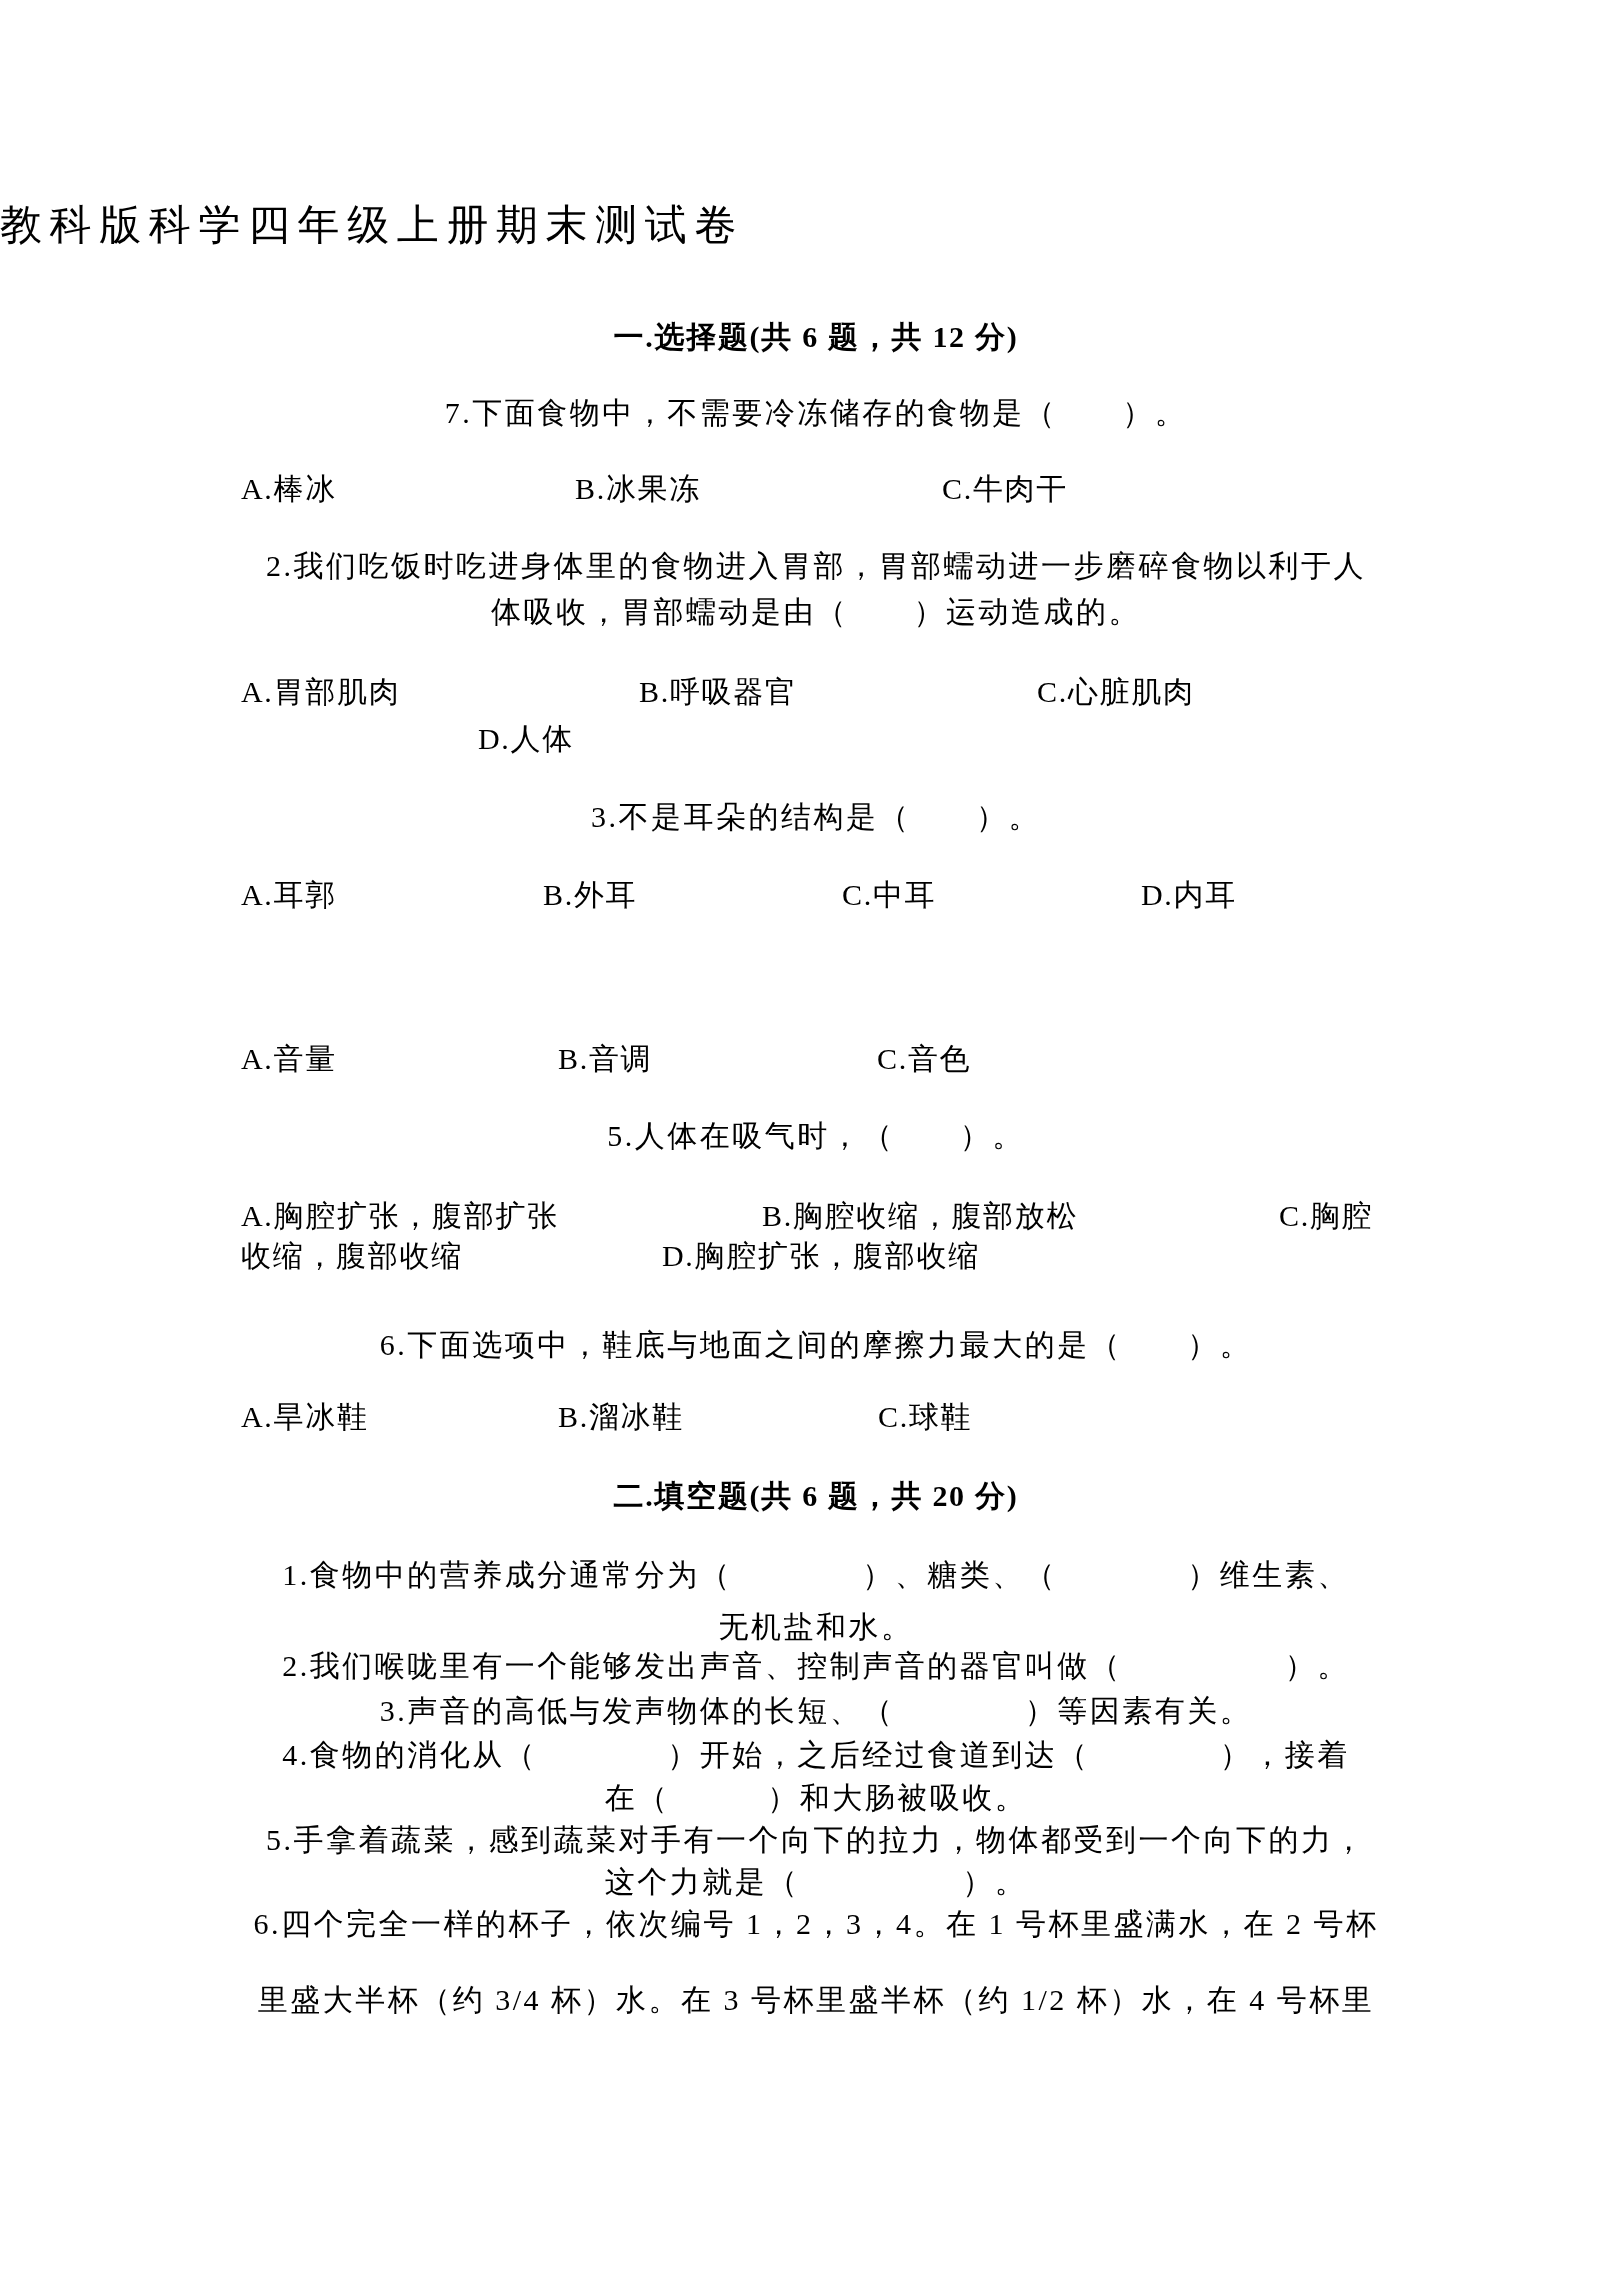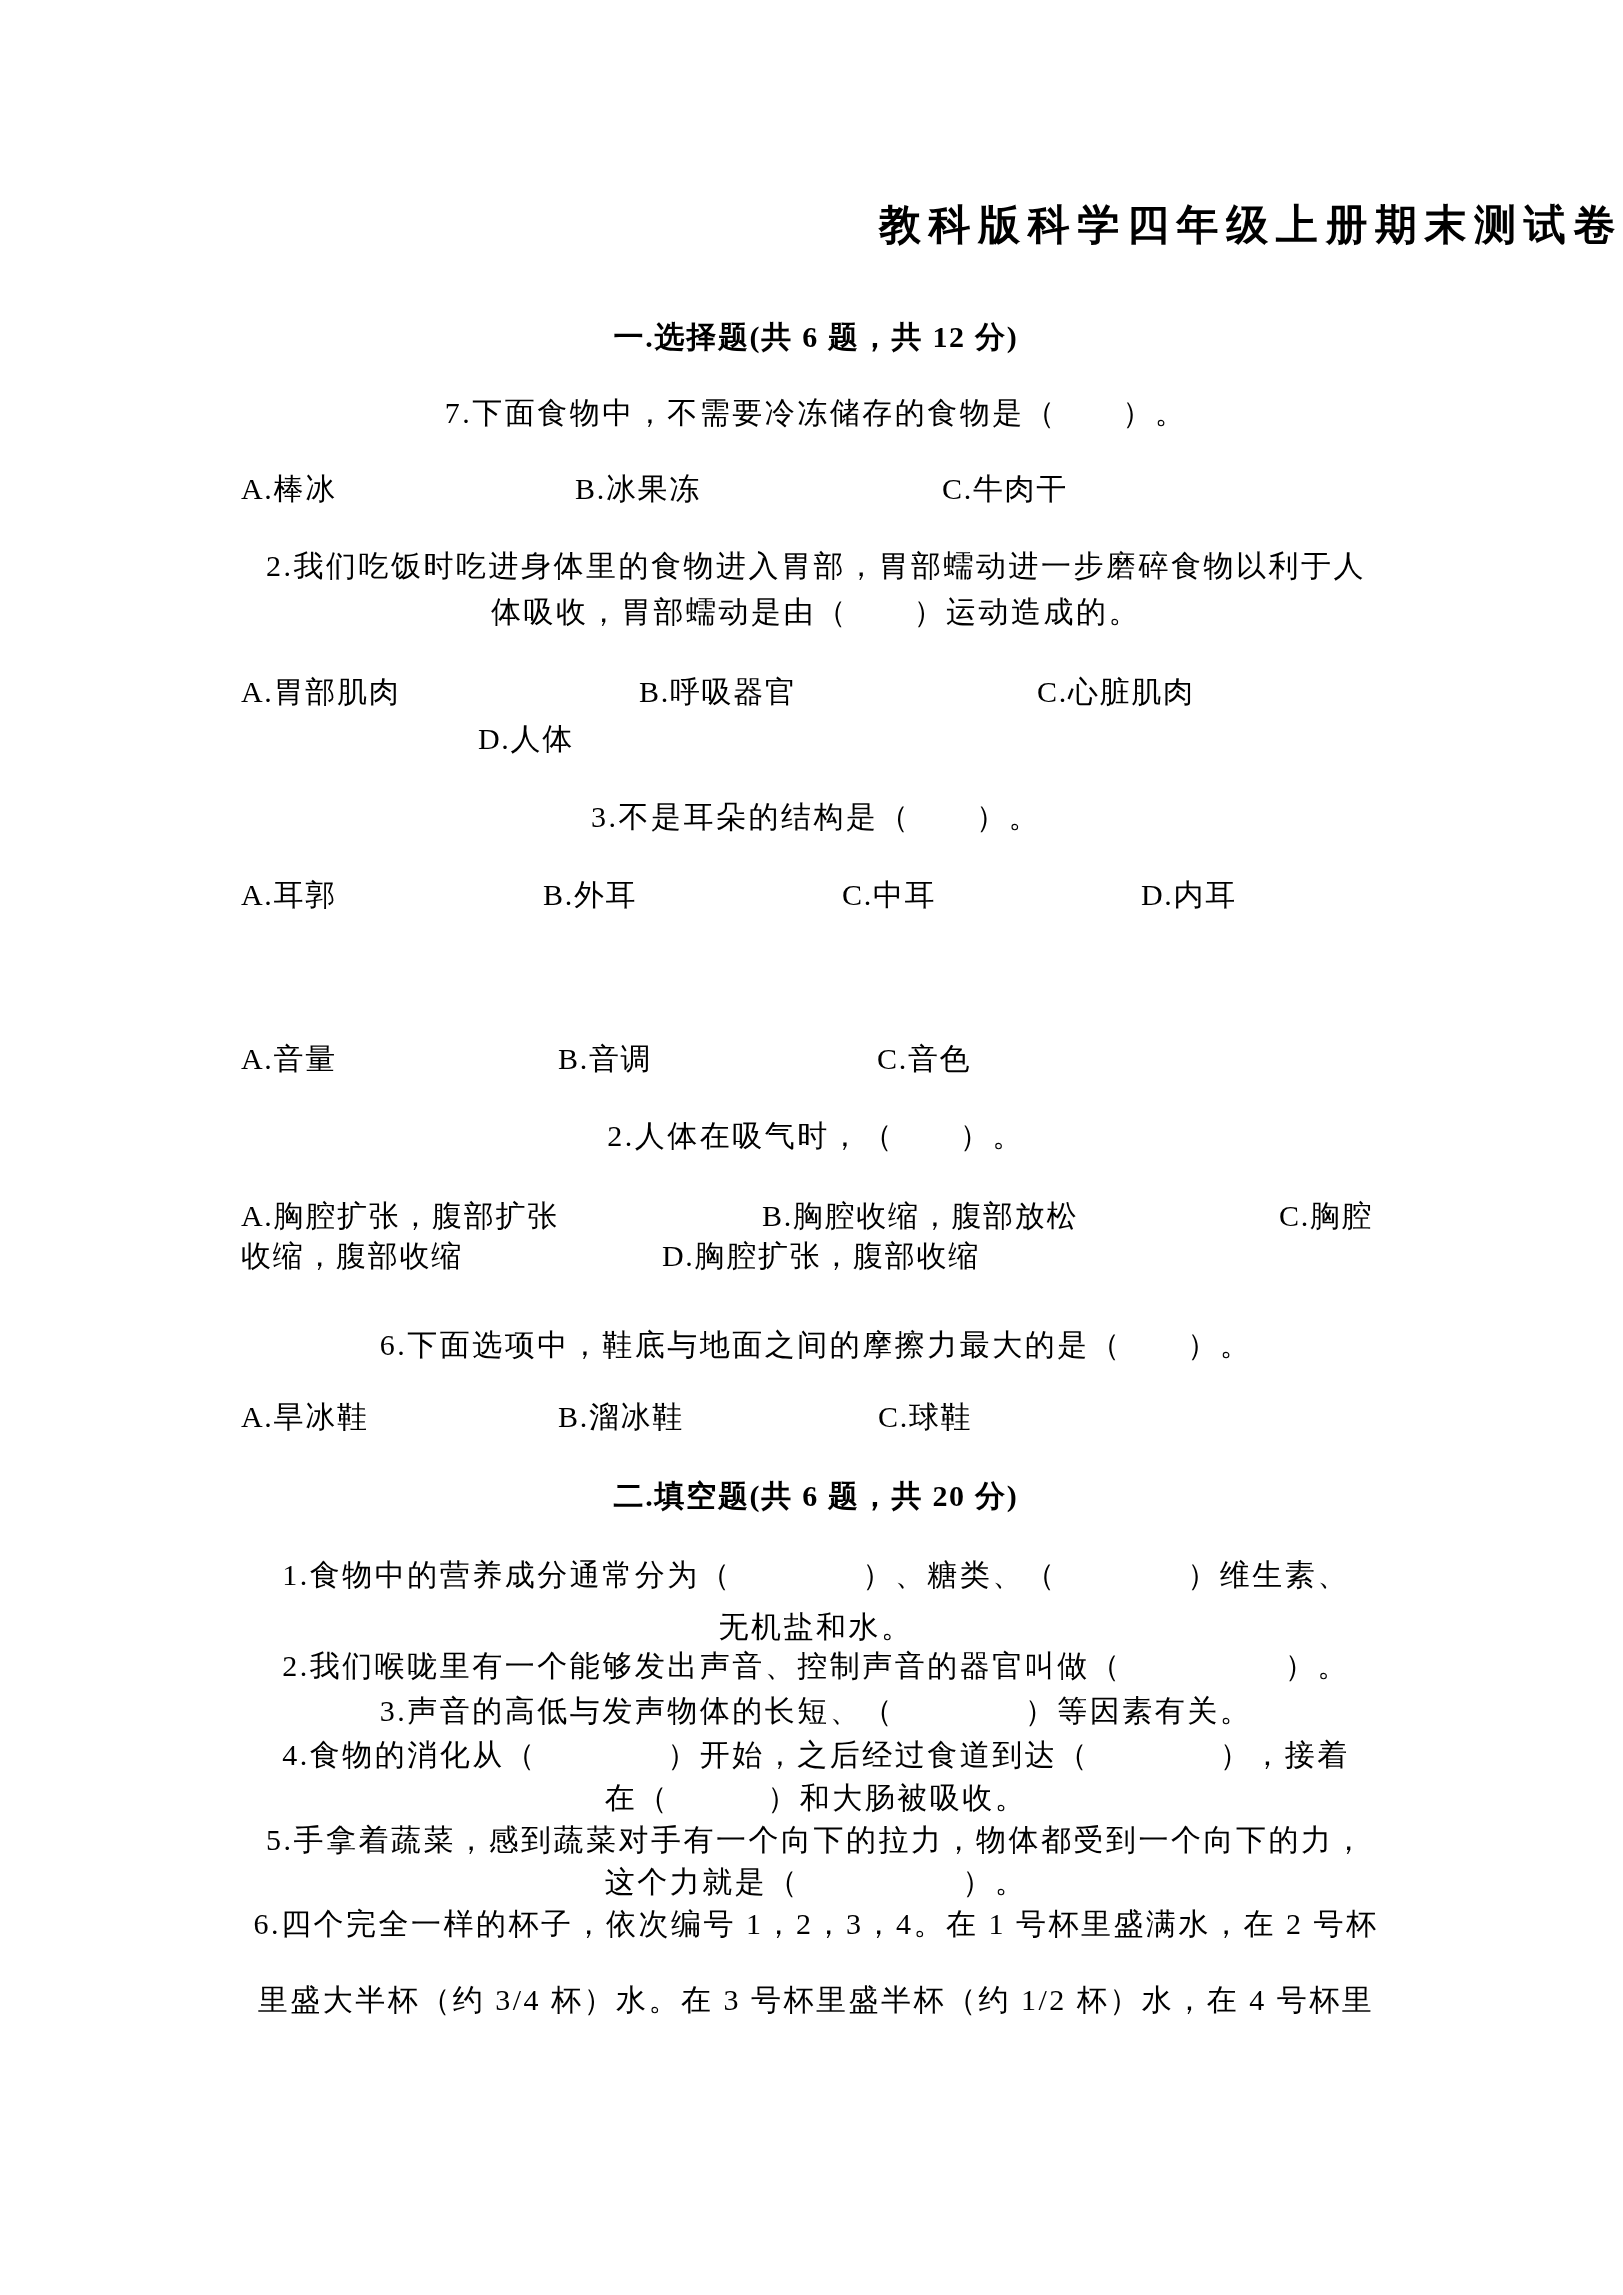--- a/index.html
+++ b/index.html
@@ -11,23 +11,23 @@
     color:#000000;
     font-family:"Liberation Serif","DejaVu Serif",serif;
     overflow:hidden;
   }
   .title {
     position:absolute;
     top:197px;
     left:0;
     width:100%;
     margin:0;
-    text-align:right;
+    text-align:left;
     font-size:42px;
-    font-weight:bold;
+    font-weight:normal;
     letter-spacing:7.6px;
     white-space:nowrap;
   }
   .content {
     position:absolute;
     left:241px;
     top:0;
     width:1150px;
     height:100%;
     text-align:center;
@@ -113,21 +113,21 @@
       <span>C.中耳</span>
       <span>D.内耳</span>
     </div>
 
     <div class="optrow cols-q4 t1226">
       <span>A.音量</span>
       <span>B.音调</span>
       <span>C.音色</span>
     </div>
 
-    <div class="line t1317">2.人体在吸气时，（　　）。</div>
+    <div class="line t1317">5.人体在吸气时，（　　）。</div>
     <div class="optrow cols-q5a t1412">
       <span>A.胸腔扩张，腹部扩张</span>
       <span>B.胸腔收缩，腹部放松</span>
       <span>C.胸腔</span>
     </div>
     <div class="optrow cols-q5b t1460">
       <span>收缩，腹部收缩</span>
       <span>D.胸腔扩张，腹部收缩</span>
     </div>
 

